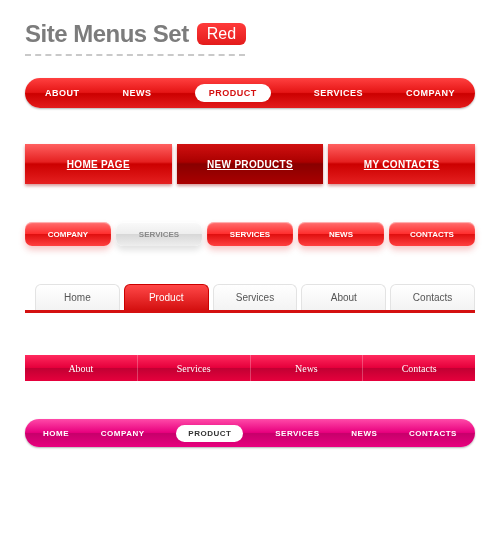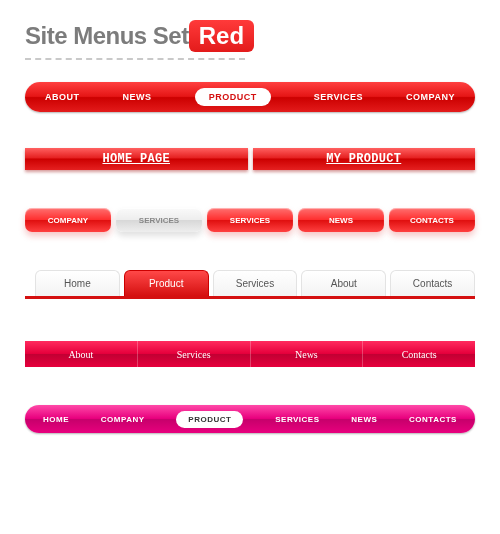--- a/index.html
+++ b/index.html
@@ -3,25 +3,25 @@
 <meta charset="utf-8">
 <style>
   * { box-sizing: border-box; margin: 0; padding: 0; }
   body {
     width: 500px;
     height: 534px;
     background: #fff;
     font-family: Arial, Helvetica, sans-serif;
     padding: 20px 25px;
   }
-  .title-row { display: flex; align-items: center; margin-bottom: 6px; }
+  .title-row { display: flex; align-items: center; gap: 8px; margin-bottom: 6px; }
   .title-text { font-size: 24px; font-weight: 600; color: #7c7c7c; letter-spacing: -0.5px; }
   .title-badge {
     background: linear-gradient(#ff3a3a, #e31b1b);
-    color: #fff; font-size: 24px; font-weight: 700;
+    color: #fff; font-size: 16px; font-weight: 400;
     padding: 2px 10px; border-radius: 6px;
   }
   .dashed { border: none; border-top: 2px dashed #c9c9c9; margin-bottom: 22px; width: 220px; }
 
   
   .menu1 {
     display: flex; justify-content: space-between; align-items: center;
     background: linear-gradient(#ff4040 0%, #e51515 48%, #c00 52%, #e31b1b 100%);
     border-radius: 18px; height: 30px; padding: 0 20px;
     box-shadow: 0 1px 2px rgba(0,0,0,.3);
@@ -31,27 +31,26 @@
     color: #fff; font-size: 9px; font-weight: 700; letter-spacing: 0.5px;
     cursor: pointer;
   }
   .menu1 .item.active {
     background: #fff; color: #d41010; padding: 4px 14px; border-radius: 12px;
   }
 
   
   .menu2 { display: flex; gap: 5px; margin-bottom: 38px; }
   .menu2 .item {
-    flex: 1; height: 22px; display: flex; align-items: center; justify-content: center;
-    font-size: 12px; font-weight: 700; color: #fff; letter-spacing: 0.3px;
+    flex: 1; height: 40px; display: flex; align-items: center; justify-content: center;
+    font-size: 10px; font-weight: 700; color: #fff; letter-spacing: 0.3px;
     text-decoration: underline;
     background: linear-gradient(#ff6060 0%, #e52020 45%, #c00 50%, #e52020 100%);
     box-shadow: 0 2px 3px rgba(150,0,0,.4);
     cursor: pointer;
-    font-family: Liberation Mono, monospace;
   }
   .menu2 .item.active {
     background: linear-gradient(#d01010 0%, #a00 45%, #800 50%, #a00 100%);
   }
 
   
   .menu3 { display: flex; gap: 5px; margin-bottom: 38px; }
   .menu3 .item {
     flex: 1; height: 24px; display: flex; align-items: center; justify-content: center;
     font-size: 8px; font-weight: 700; color: #fff;
@@ -133,21 +132,22 @@
 <nav class="menu1">
   <span class="item">ABOUT</span>
   <span class="item">NEWS</span>
   <span class="item active">PRODUCT</span>
   <span class="item">SERVICES</span>
   <span class="item">COMPANY</span>
 </nav>
 
 <nav class="menu2">
   <span class="item">HOME PAGE</span>
-  <span class="item">MY PRODUCT</span>
+  <span class="item active">NEW PRODUCTS</span>
+  <span class="item">MY CONTACTS</span>
 </nav>
 
 <nav class="menu3">
   <span class="item">COMPANY</span>
   <span class="item inactive">SERVICES</span>
   <span class="item">SERVICES</span>
   <span class="item">NEWS</span>
   <span class="item">CONTACTS</span>
 </nav>
 

